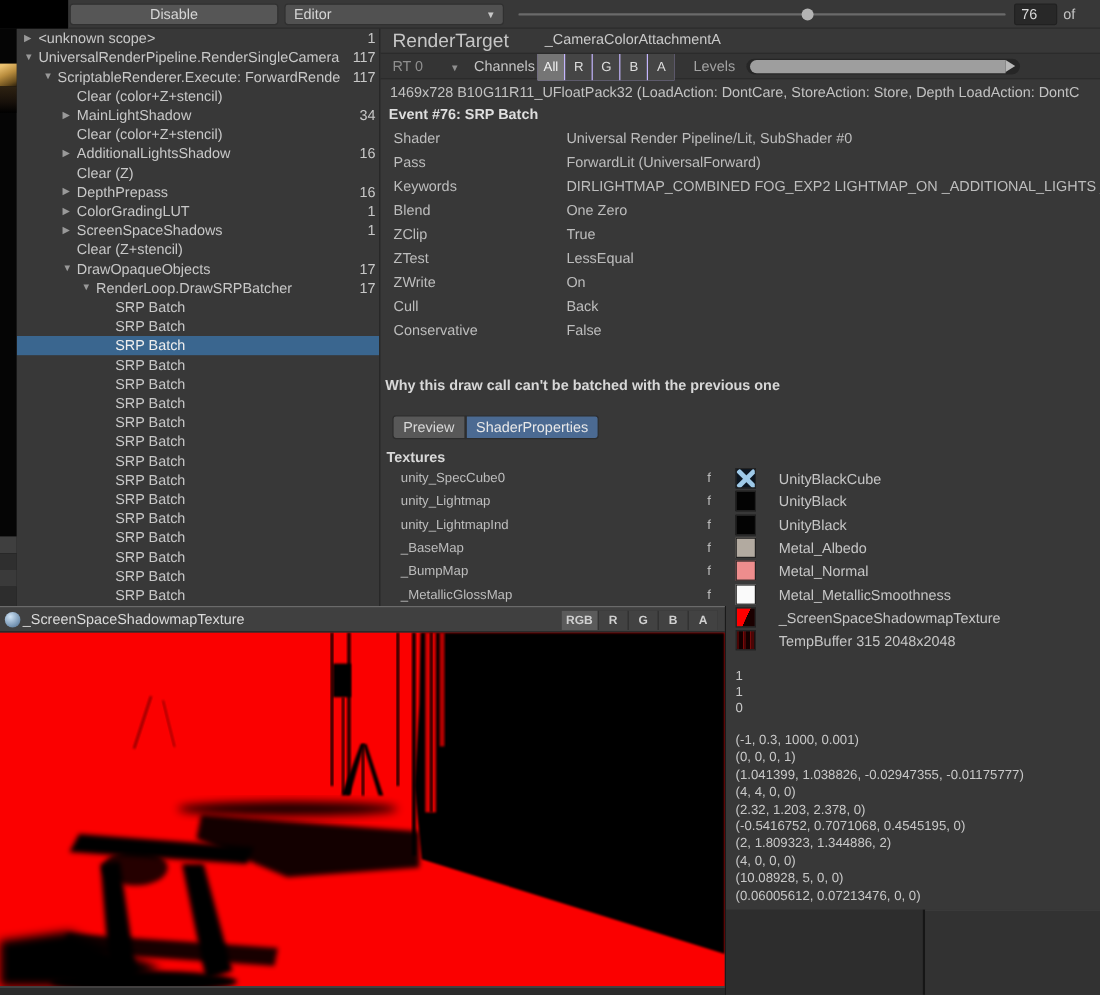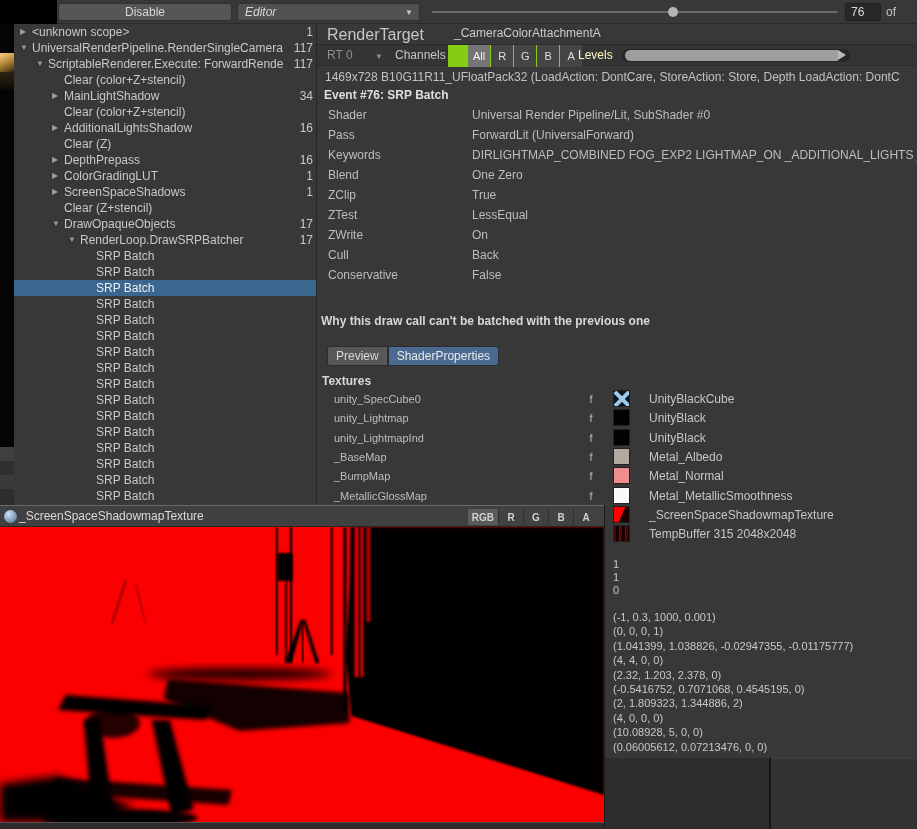--- a/index.html
+++ b/index.html
@@ -17,21 +17,21 @@
   .bg-block { left:0; width:14px; height:14px; }
 
   
   #toolbar { left:57px; top:0; width:860px; height:24px; background:#383838;
     border-bottom:1px solid #2a2a2a; }
   .tb-btn { position:absolute; top:3px; height:18px; background:#565656;
     border:1px solid #303030; border-radius:3px; font-size:12px; color:#d6d6d6;
     display:flex; align-items:center; justify-content:center; }
   #disable-btn { left:1px; width:174px; }
   #editor-dd { left:180px; width:183px; background:#515151; justify-content:flex-start;
-    padding-left:7px;font-style:italic; }
+    padding-left:7px; }
   #editor-dd .dd-arrow { position:absolute; right:6px; font-size:8px; color:#c8c8c8; }
   #event-slider-track { position:absolute; left:375px; top:11px; width:406px; height:2px;
     background:#6a6a6a; border-radius:1px; }
   #event-slider-handle { position:absolute; left:611px; top:7px; width:10px; height:10px;
     border-radius:50%; background:#b4b4b4; }
   #event-field { position:absolute; left:788px; top:3px; width:36px; height:18px;
     background:#282828; border:1px solid #212121; border-radius:2px; font-size:12px;
     color:#dadada; padding:1px 0 0 5px; }
   #event-total { position:absolute; left:829px; top:0; height:24px; line-height:24px;
     font-size:12px; color:#c4c4c4; }
@@ -52,25 +52,25 @@
     border-left:1px solid #262626; overflow:hidden; }
   #rt-row { position:absolute; left:0; top:0; width:601px; height:20px; }
   #rt-label { position:absolute; left:10px; top:2px; font-size:16px; color:#c6c6c6; }
   #rt-value { position:absolute; left:137px; top:2px; font-size:12px; color:#cacaca; }
   #channels-row { position:absolute; left:0; top:20px; width:601px; height:22px;
     background:#343434; border-top:1px solid #2b2b2b; border-bottom:1px solid #2b2b2b; }
   #rt-dropdown { position:absolute; left:10px; top:3px; font-size:12px; color:#8f8f8f; }
   #rt-dd-arrow { position:absolute; left:58px; top:7px; font-size:8px; color:#8f8f8f; }
   #channels-label { position:absolute; left:78px; top:3px; font-size:12px; color:#c6c6c6; }
   #channel-buttons { position:absolute; left:131px; top:0; height:22px; display:flex;
-    gap:1px; background:#84cc16;padding-left:20px; }
+    gap:1px; background:#c4b5fd; }
   .ch-btn { height:22px; min-width:22px; padding:0 5px; background:#454545; font-size:11px;
     color:#dedede; display:flex; align-items:center; justify-content:center; }
   .ch-btn.selected { background:#757575; color:#f2f2f2; }
-  #levels-label { position:absolute; left:261px; top:3px; font-size:12px; color:#fef9c3; }
+  #levels-label { position:absolute; left:261px; top:3px; font-size:12px; color:#a3a3a3; }
   #levels-slider { position:absolute; left:305px; top:4px; width:228px; height:13px;
     background:#262626; border-radius:7px; }
   #levels-fill { position:absolute; left:3px; top:1px; width:213px; height:11px;
     background:#9e9e9e; border-radius:6px 0 0 6px; }
   #levels-handle { position:absolute; left:216px; top:1px; width:0; height:0;
     border-top:5.5px solid transparent; border-bottom:5.5px solid transparent;
     border-left:8px solid #b8b8b8; }
 
   #buffer-info { position:absolute; left:8px; top:46px; width:600px; font-size:12px;
     color:#c2c2c2; white-space:nowrap; overflow:hidden; }

